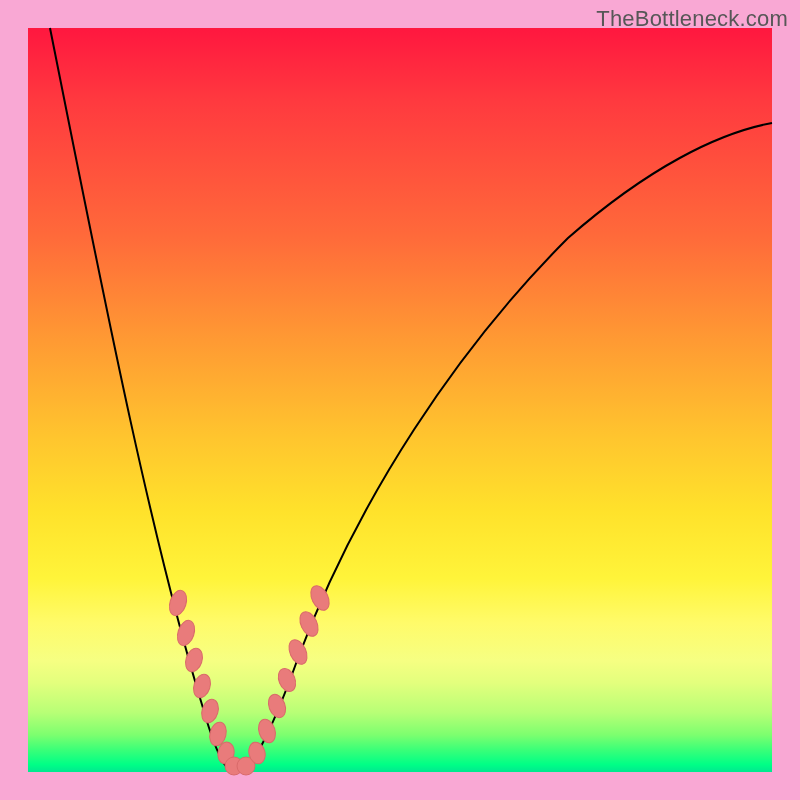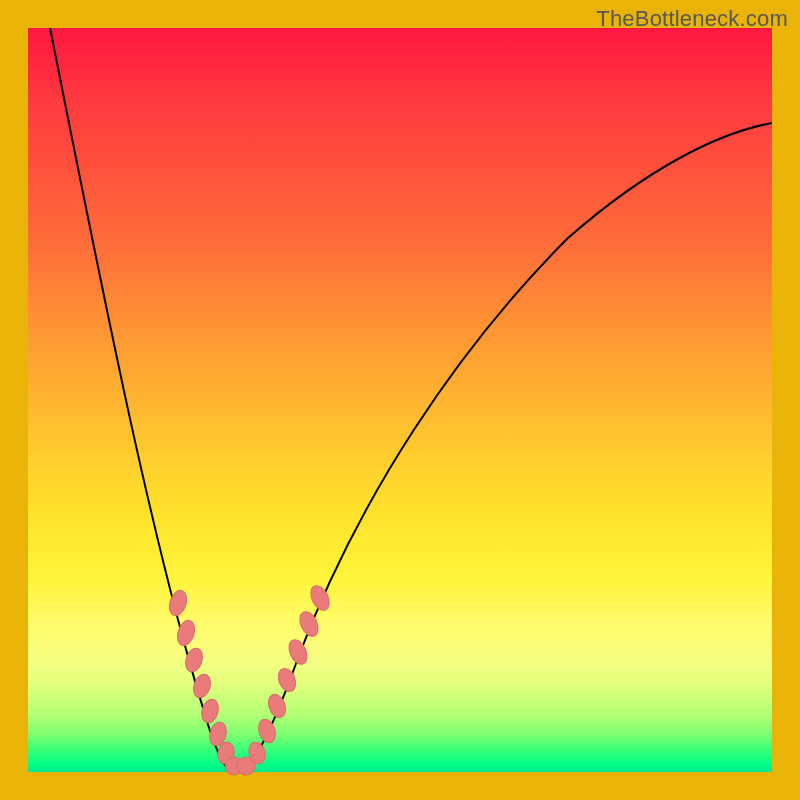--- a/index.html
+++ b/index.html
@@ -7,21 +7,21 @@
     padding: 0;
     width: 800px;
     height: 800px;
     background: #000;
     font-family: Arial, Helvetica, sans-serif;
   }
   .frame {
     position: relative;
     width: 800px;
     height: 800px;
-    background: #eab308;
+    background: #f9a8d4;
   }
   .plot-area {
     position: absolute;
     left: 28px;
     top: 28px;
     width: 744px;
     height: 744px;
     
     background: linear-gradient(
       to bottom,

